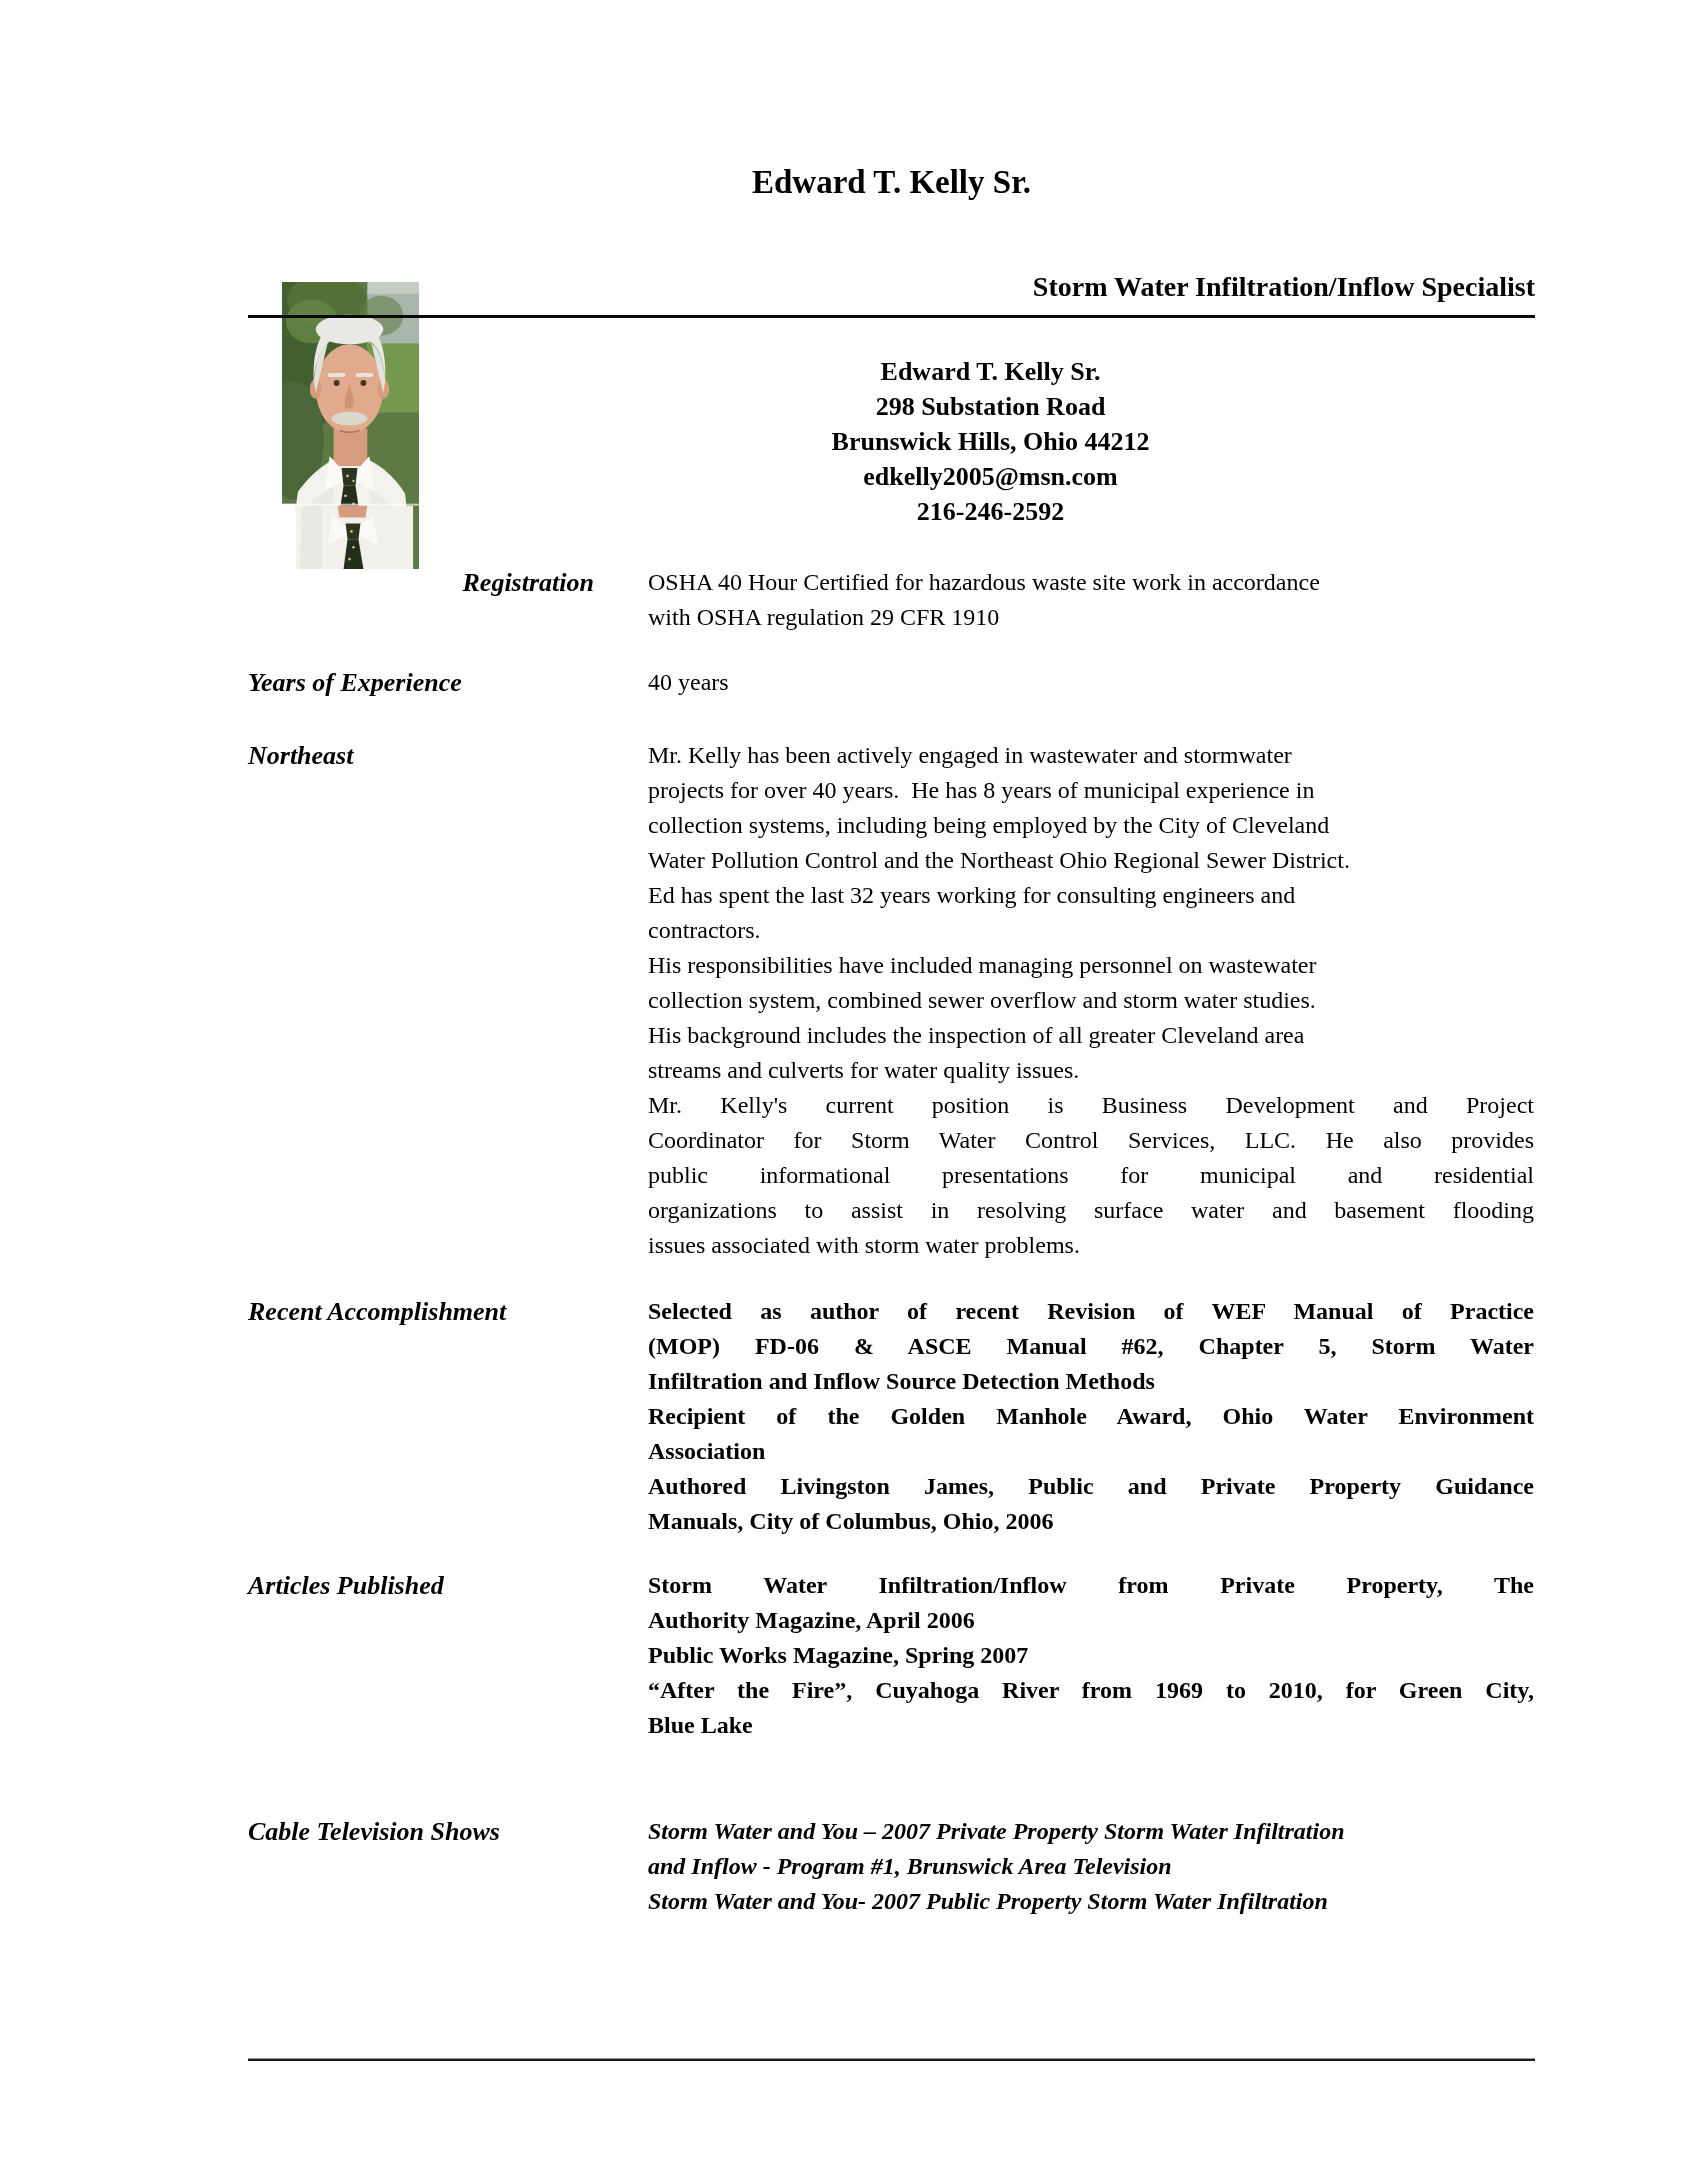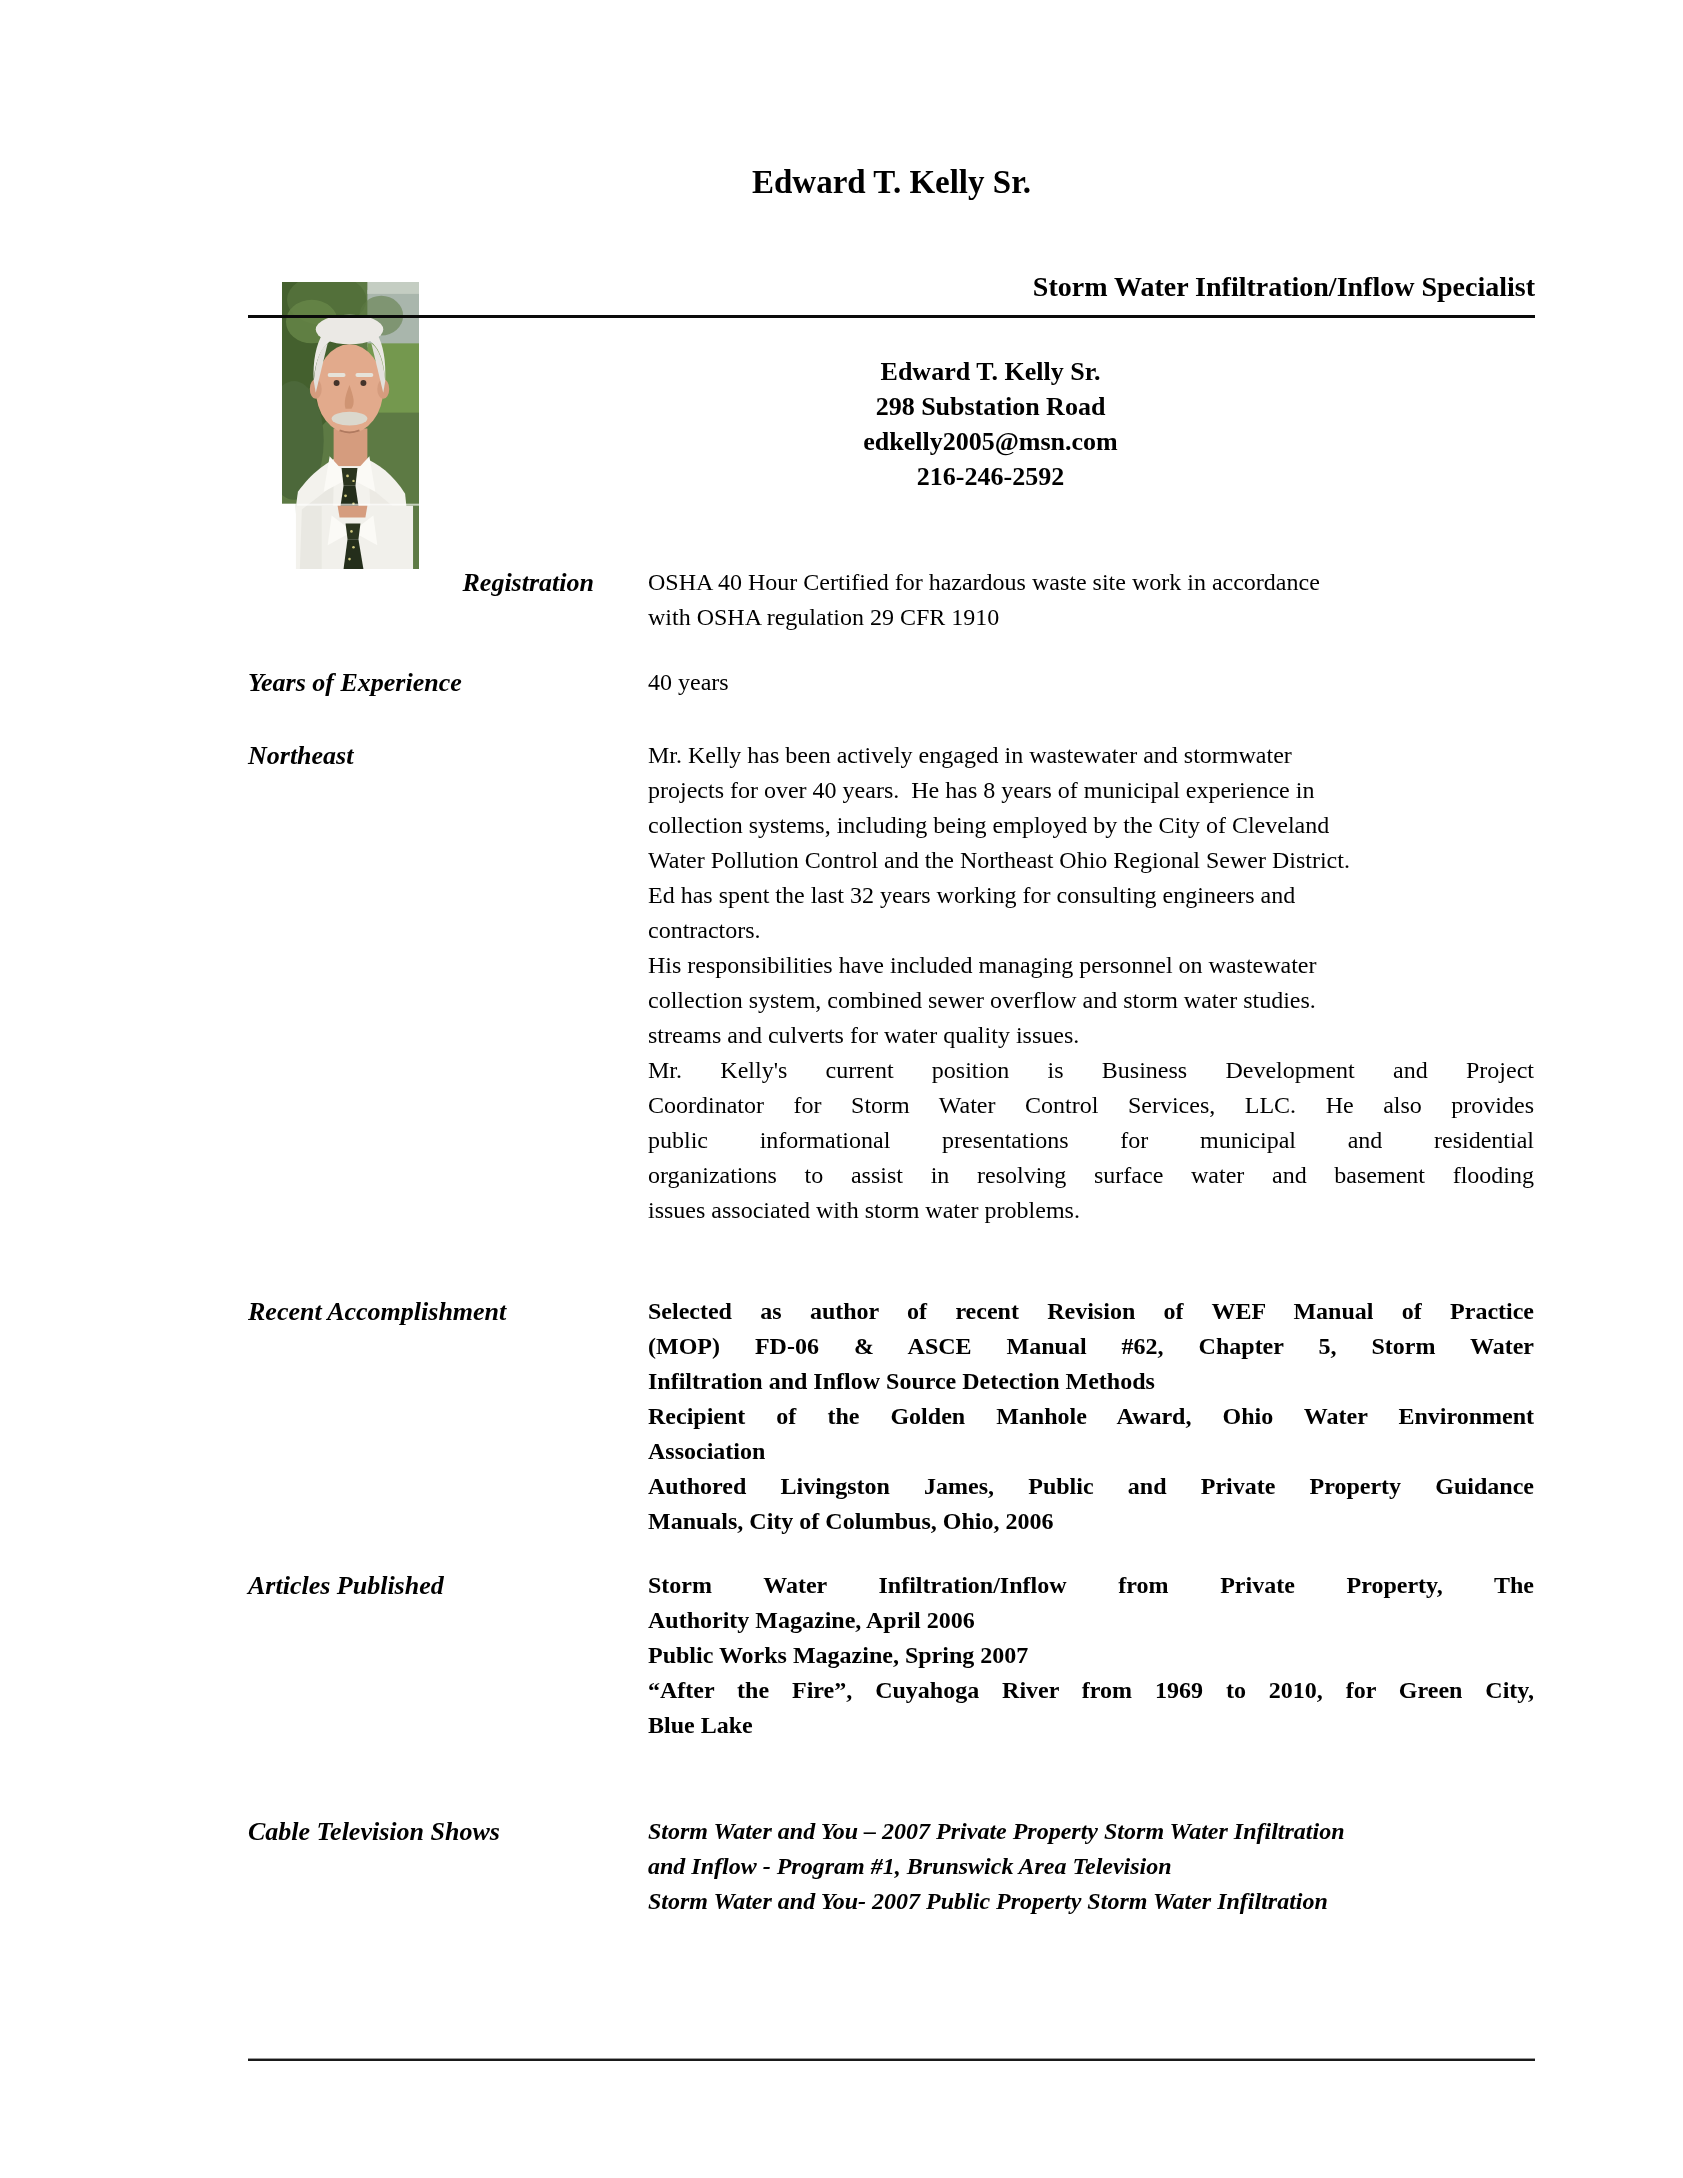--- a/index.html
+++ b/index.html
@@ -128,20 +128,21 @@
       <path d="M66 260 L77 260 L82 290 L62 290 Z" fill="#242e1b"></path>
       <circle cx="70" cy="252" r="1.3" fill="#cfc87e"></circle>
       <circle cx="72" cy="268" r="1.3" fill="#cfc87e"></circle>
       <circle cx="68" cy="280" r="1.3" fill="#cfc87e"></circle>
     </g>
   </svg>
 
   <div class="contact">
     <div>Edward T. Kelly Sr.</div>
     <div>298 Substation Road</div>
+    <div>Brunswick Hills, Ohio 44212</div>
     <div>edkelly2005@msn.com</div>
     <div>216-246-2592</div>
   </div>
 
   <div class="label lab-registration">Registration</div>
   <div class="body body-registration">
       <div class="ln">OSHA 40 Hour Certified for hazardous waste site work in accordance</div>
       <div class="ln">with OSHA regulation 29 CFR 1910</div>
     </div>
 
@@ -153,20 +154,21 @@
   <div class="label lab-expertise">Northeast</div>
   <div class="body body-expertise">
       <div class="ln">Mr. Kelly has been actively engaged in wastewater and stormwater</div>
       <div class="ln">projects for over 40 years.  He has 8 years of municipal experience in</div>
       <div class="ln">collection systems, including being employed by the City of Cleveland</div>
       <div class="ln">Water Pollution Control and the Northeast Ohio Regional Sewer District.</div>
       <div class="ln">Ed has spent the last 32 years working for consulting engineers and</div>
       <div class="ln">contractors.</div>
       <div class="ln">His responsibilities have included managing personnel on wastewater</div>
       <div class="ln">collection system, combined sewer overflow and storm water studies.</div>
+      <div class="ln">His background includes the inspection of all greater Cleveland area</div>
       <div class="ln">streams and culverts for water quality issues.</div>
       <div class="ln js">Mr. Kelly's current position is Business Development and Project</div>
       <div class="ln js">Coordinator for Storm Water Control Services, LLC. He also provides</div>
       <div class="ln js">public informational presentations for municipal and residential</div>
       <div class="ln js">organizations to assist in resolving surface water and basement flooding</div>
       <div class="ln">issues associated with storm water problems.</div>
     </div>
 
   <div class="label lab-accomplishment">Recent Accomplishment</div>
   <div class="body body-accomplishment">

